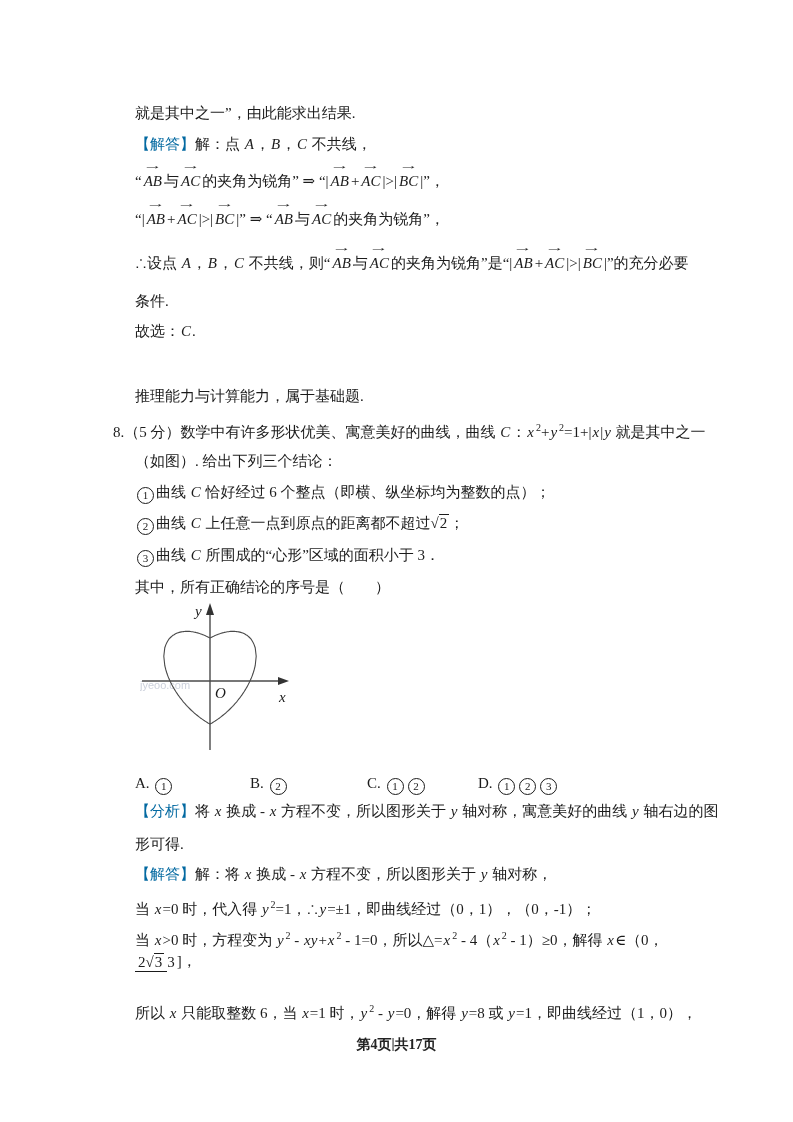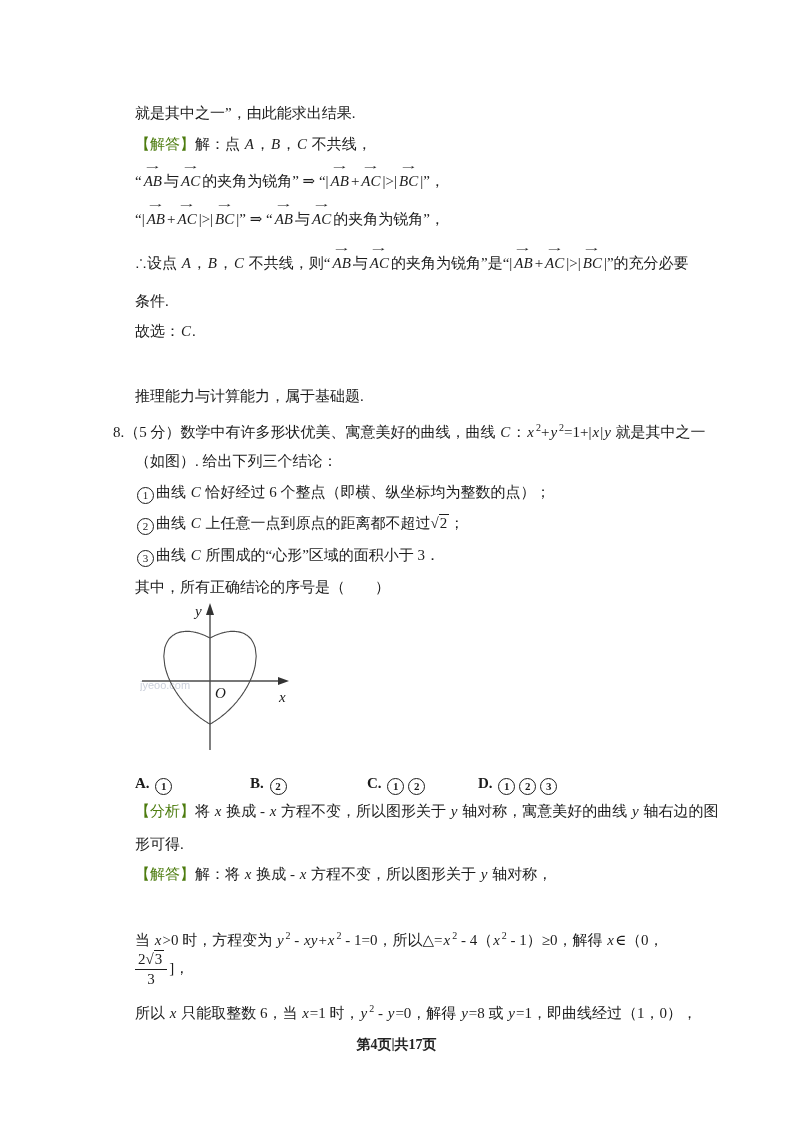--- a/index.html
+++ b/index.html
@@ -26,42 +26,42 @@
   #l15{top:576px}
   #l16{top:772px}
   #l17{top:800px}
   #l18{top:833px}
   #l19{top:863px}
   #l20{top:894px}
   #l21{top:925px}
   #l22{top:950px}
   #l23{top:998px}
 
-  .blue{color:#4d7c0f;}
+  .blue{color:#0369a1;}
   .i{font-style:italic;padding:0 1px;}
   .sup{font-size:10px;vertical-align:6px;margin-left:1px;}
   .circ{
     display:inline-flex;align-items:center;justify-content:center;
     width:15px;height:15px;border:1px solid #1b1b1b;border-radius:50%;
     font-size:11px;line-height:1;vertical-align:-2px;margin:0 2px;
   }
   .vec{position:relative;display:inline-block;font-style:italic;margin:0 2px;}
   .vec .arr{
     position:absolute;left:50%;top:-10px;
     transform:translateX(-50%) scaleX(1.8);
     font-size:11px;font-style:normal;line-height:1;
   }
   .sqrt{white-space:nowrap;}
   .sqrt .rad{border-top:1px solid #1b1b1b;padding:0 2px 0 1px;}
   .frac{
-    display:inline-flex;flex-direction:column;align-items:center;
+    display:inline-flex;align-items:center;
     vertical-align:middle;line-height:1.25;text-align:center;margin-right:2px;
   }
   .frac .num{border-bottom:1px solid #1b1b1b;padding:0 3px;}
-  .opt{display:inline-block;font-weight:bold;}
+  .opt{display:inline-block;}
   .opt-a{width:115px}.opt-b{width:117px}.opt-c{width:111px}
 
   .figure{position:absolute;left:140px;top:598px;}
   .axis{stroke:#4a4a4a;stroke-width:1.4;}
   .heart{fill:none;stroke:#4a4a4a;stroke-width:1.1;}
   .ah{fill:#333;stroke:none;}
   .axis-lbl{font-family:"Liberation Serif","DejaVu Serif",serif;font-style:italic;font-size:15px;fill:#1b1b1b;}
   .wm{font-family:"Liberation Sans","DejaVu Sans",sans-serif;font-size:11px;fill:#ccd1dc;}
 
   .footer{
@@ -105,20 +105,21 @@
     </svg>
   </div>
 
   <p class="line" id="l16">
     <span class="opt opt-a"><span>A. </span><span class="circ">1</span></span><span class="opt opt-b"><span>B. </span><span class="circ">2</span></span><span class="opt opt-c"><span>C. </span><span class="circ">1</span><span class="circ">2</span></span><span class="opt opt-d"><span>D. </span><span class="circ">1</span><span class="circ">2</span><span class="circ">3</span></span>
   </p>
 
   <p class="line" id="l17"><span class="blue">【分析】</span><span>将 </span><span class="i">x</span><span> 换成 - </span><span class="i">x</span><span> 方程不变，所以图形关于 </span><span class="i">y</span><span> 轴对称，寓意美好的曲线 </span><span class="i">y</span><span> 轴右边的图</span></p>
   <p class="line" id="l18"><span>形可得.</span></p>
   <p class="line" id="l19"><span class="blue">【解答】</span><span>解：将 </span><span class="i">x</span><span> 换成 - </span><span class="i">x</span><span> 方程不变，所以图形关于 </span><span class="i">y</span><span> 轴对称，</span></p>
+  <p class="line" id="l20"><span>当 </span><span class="i">x</span><span>=0 时，代入得 </span><span class="i">y</span><span class="sup">2</span><span>=1，∴</span><span class="i">y</span><span>=±1，即曲线经过（0，1），（0，-1）；</span></p>
   <p class="line" id="l21"><span>当 </span><span class="i">x</span><span>&gt;0 时，方程变为 </span><span class="i">y</span><span class="sup">2</span><span> - </span><span class="i">xy</span><span>+</span><span class="i">x</span><span class="sup">2</span><span> - 1=0，所以△=</span><span class="i">x</span><span class="sup">2</span><span> - 4（</span><span class="i">x</span><span class="sup">2</span><span> - 1）≥0，解得 </span><span class="i">x</span><span>∈（0，</span></p>
   <p class="line" id="l22"><span class="frac">
         <span class="num"><span>2</span><span class="sqrt"><span class="rsign">√</span><span class="rad">3</span></span></span>
         <span class="den"><span>3</span></span>
       </span><span>]，</span></p>
   <p class="line" id="l23"><span>所以 </span><span class="i">x</span><span> 只能取整数 6，当 </span><span class="i">x</span><span>=1 时，</span><span class="i">y</span><span class="sup">2</span><span> - </span><span class="i">y</span><span>=0，解得 </span><span class="i">y</span><span>=8 或 </span><span class="i">y</span><span>=1，即曲线经过（1，0），</span></p>
 
   <div class="footer">
     <span>第4页</span>
     <span>|</span>

